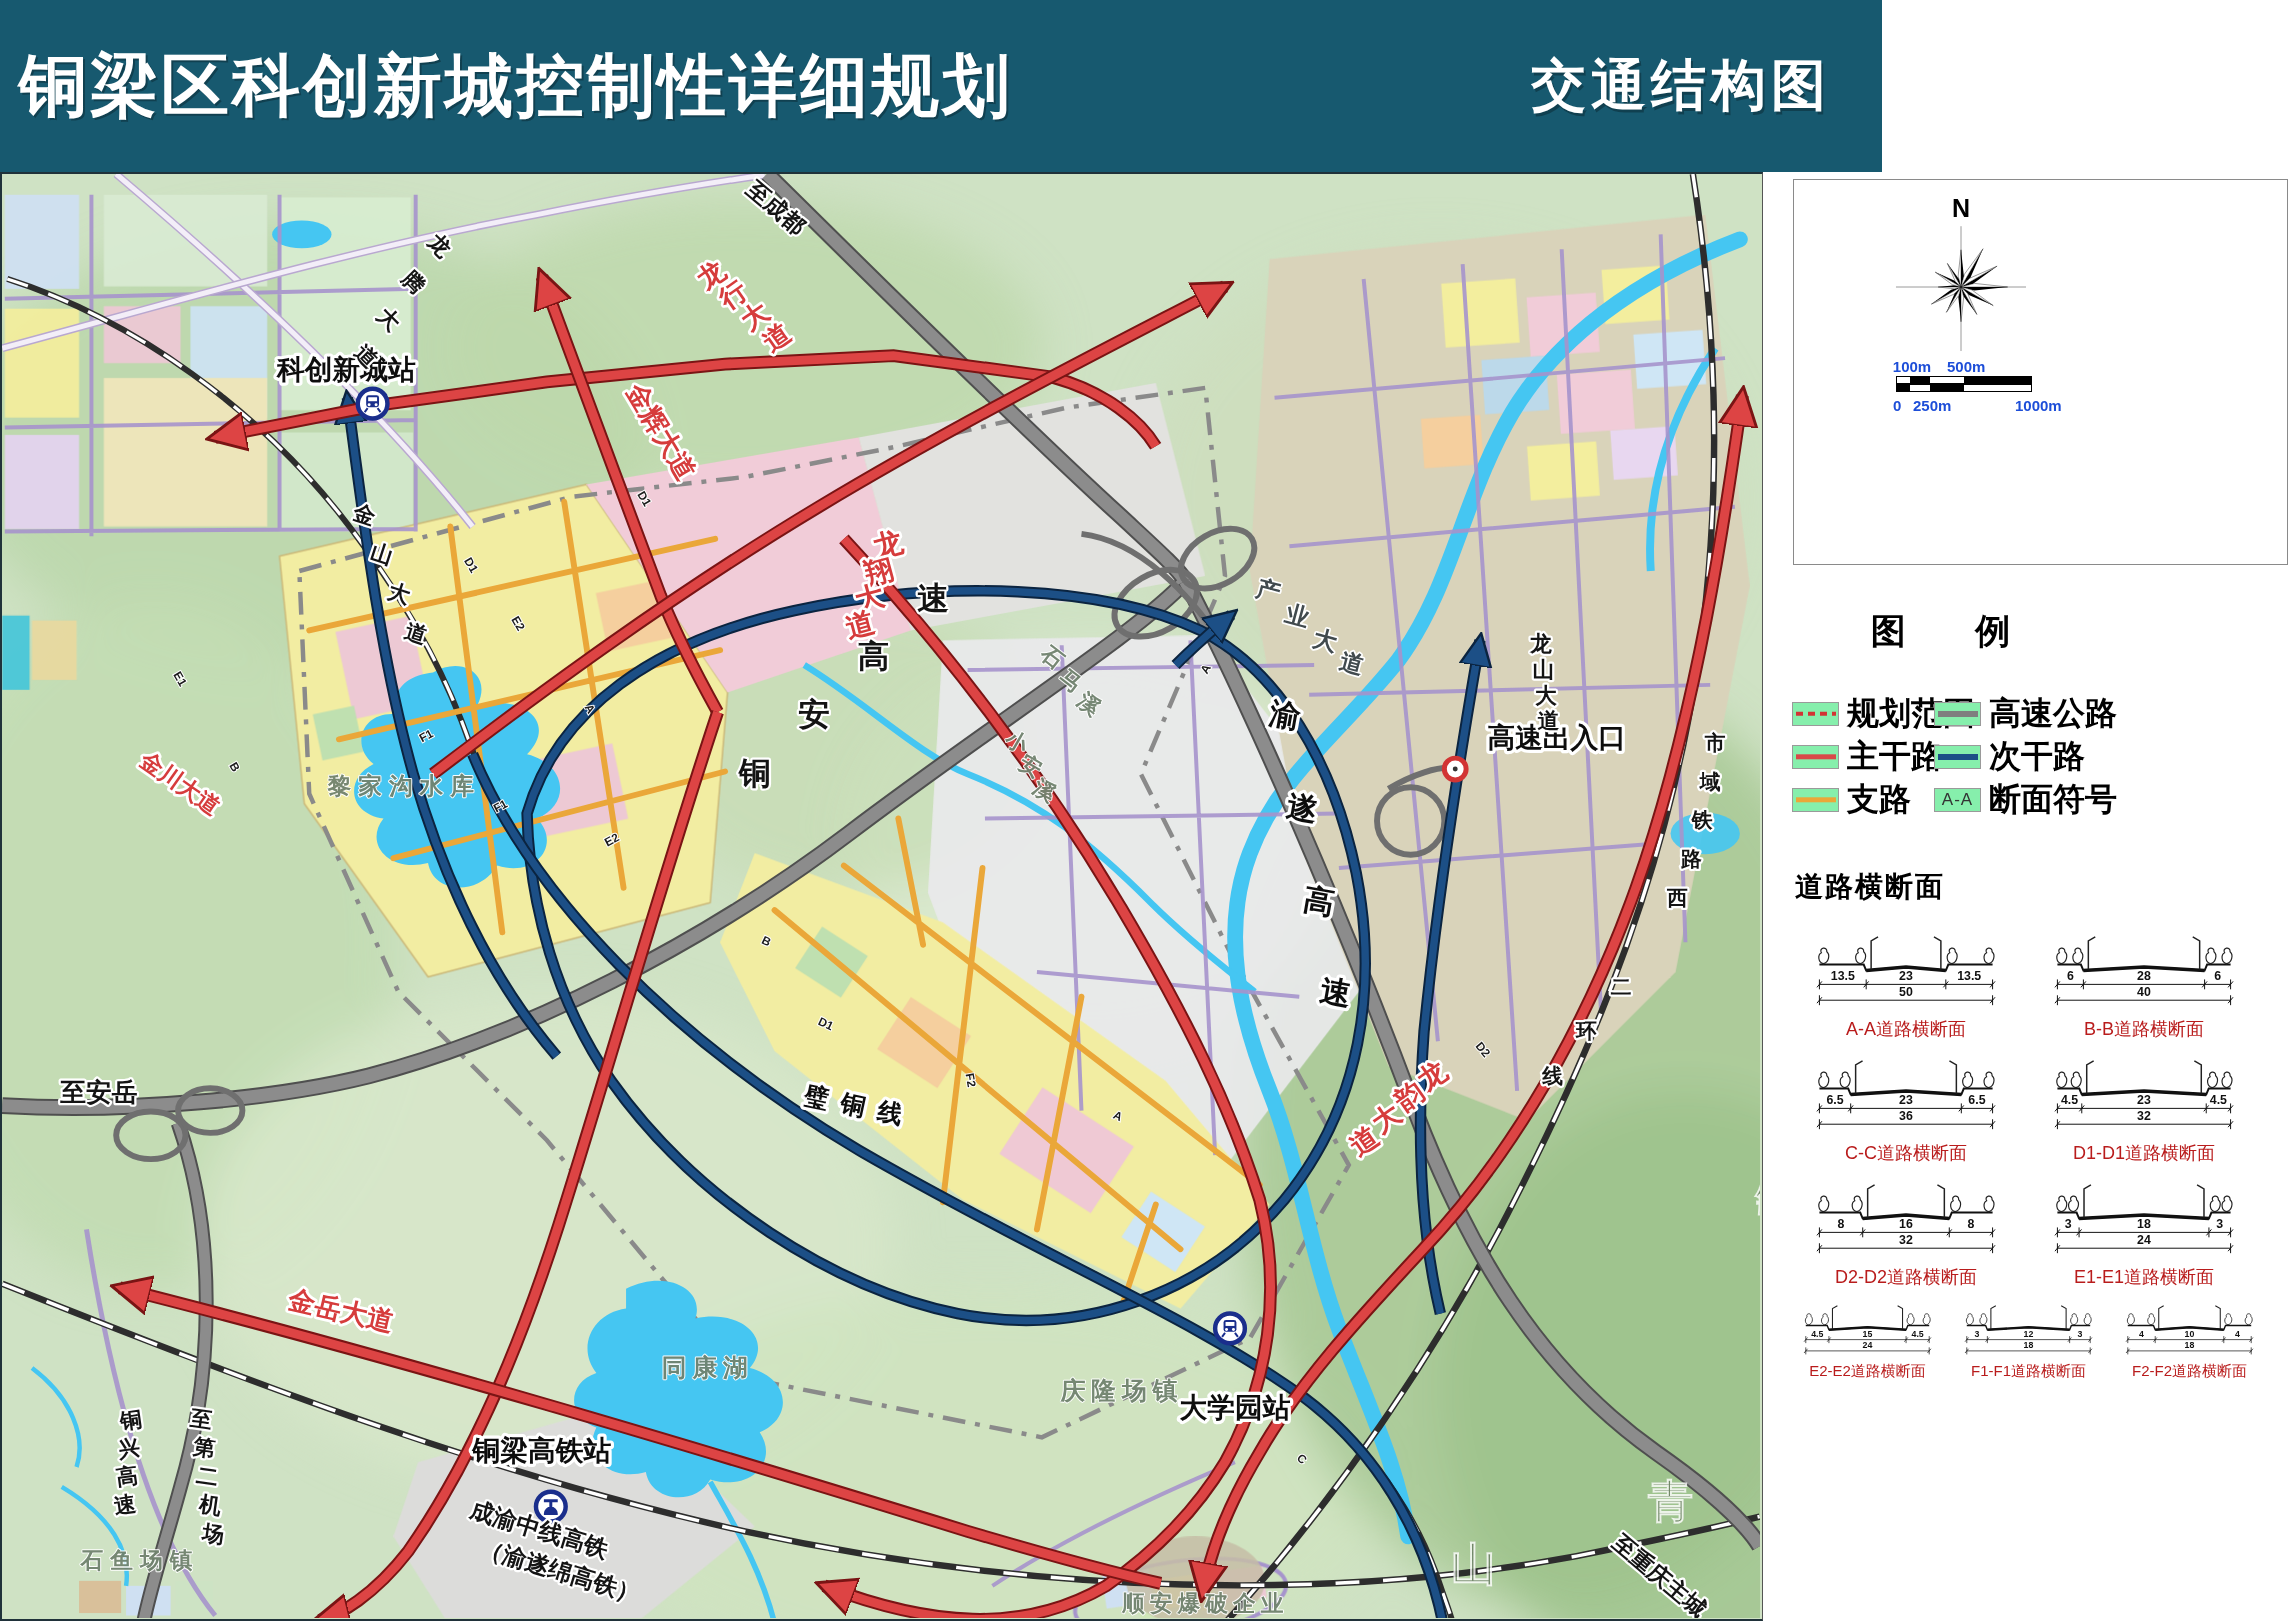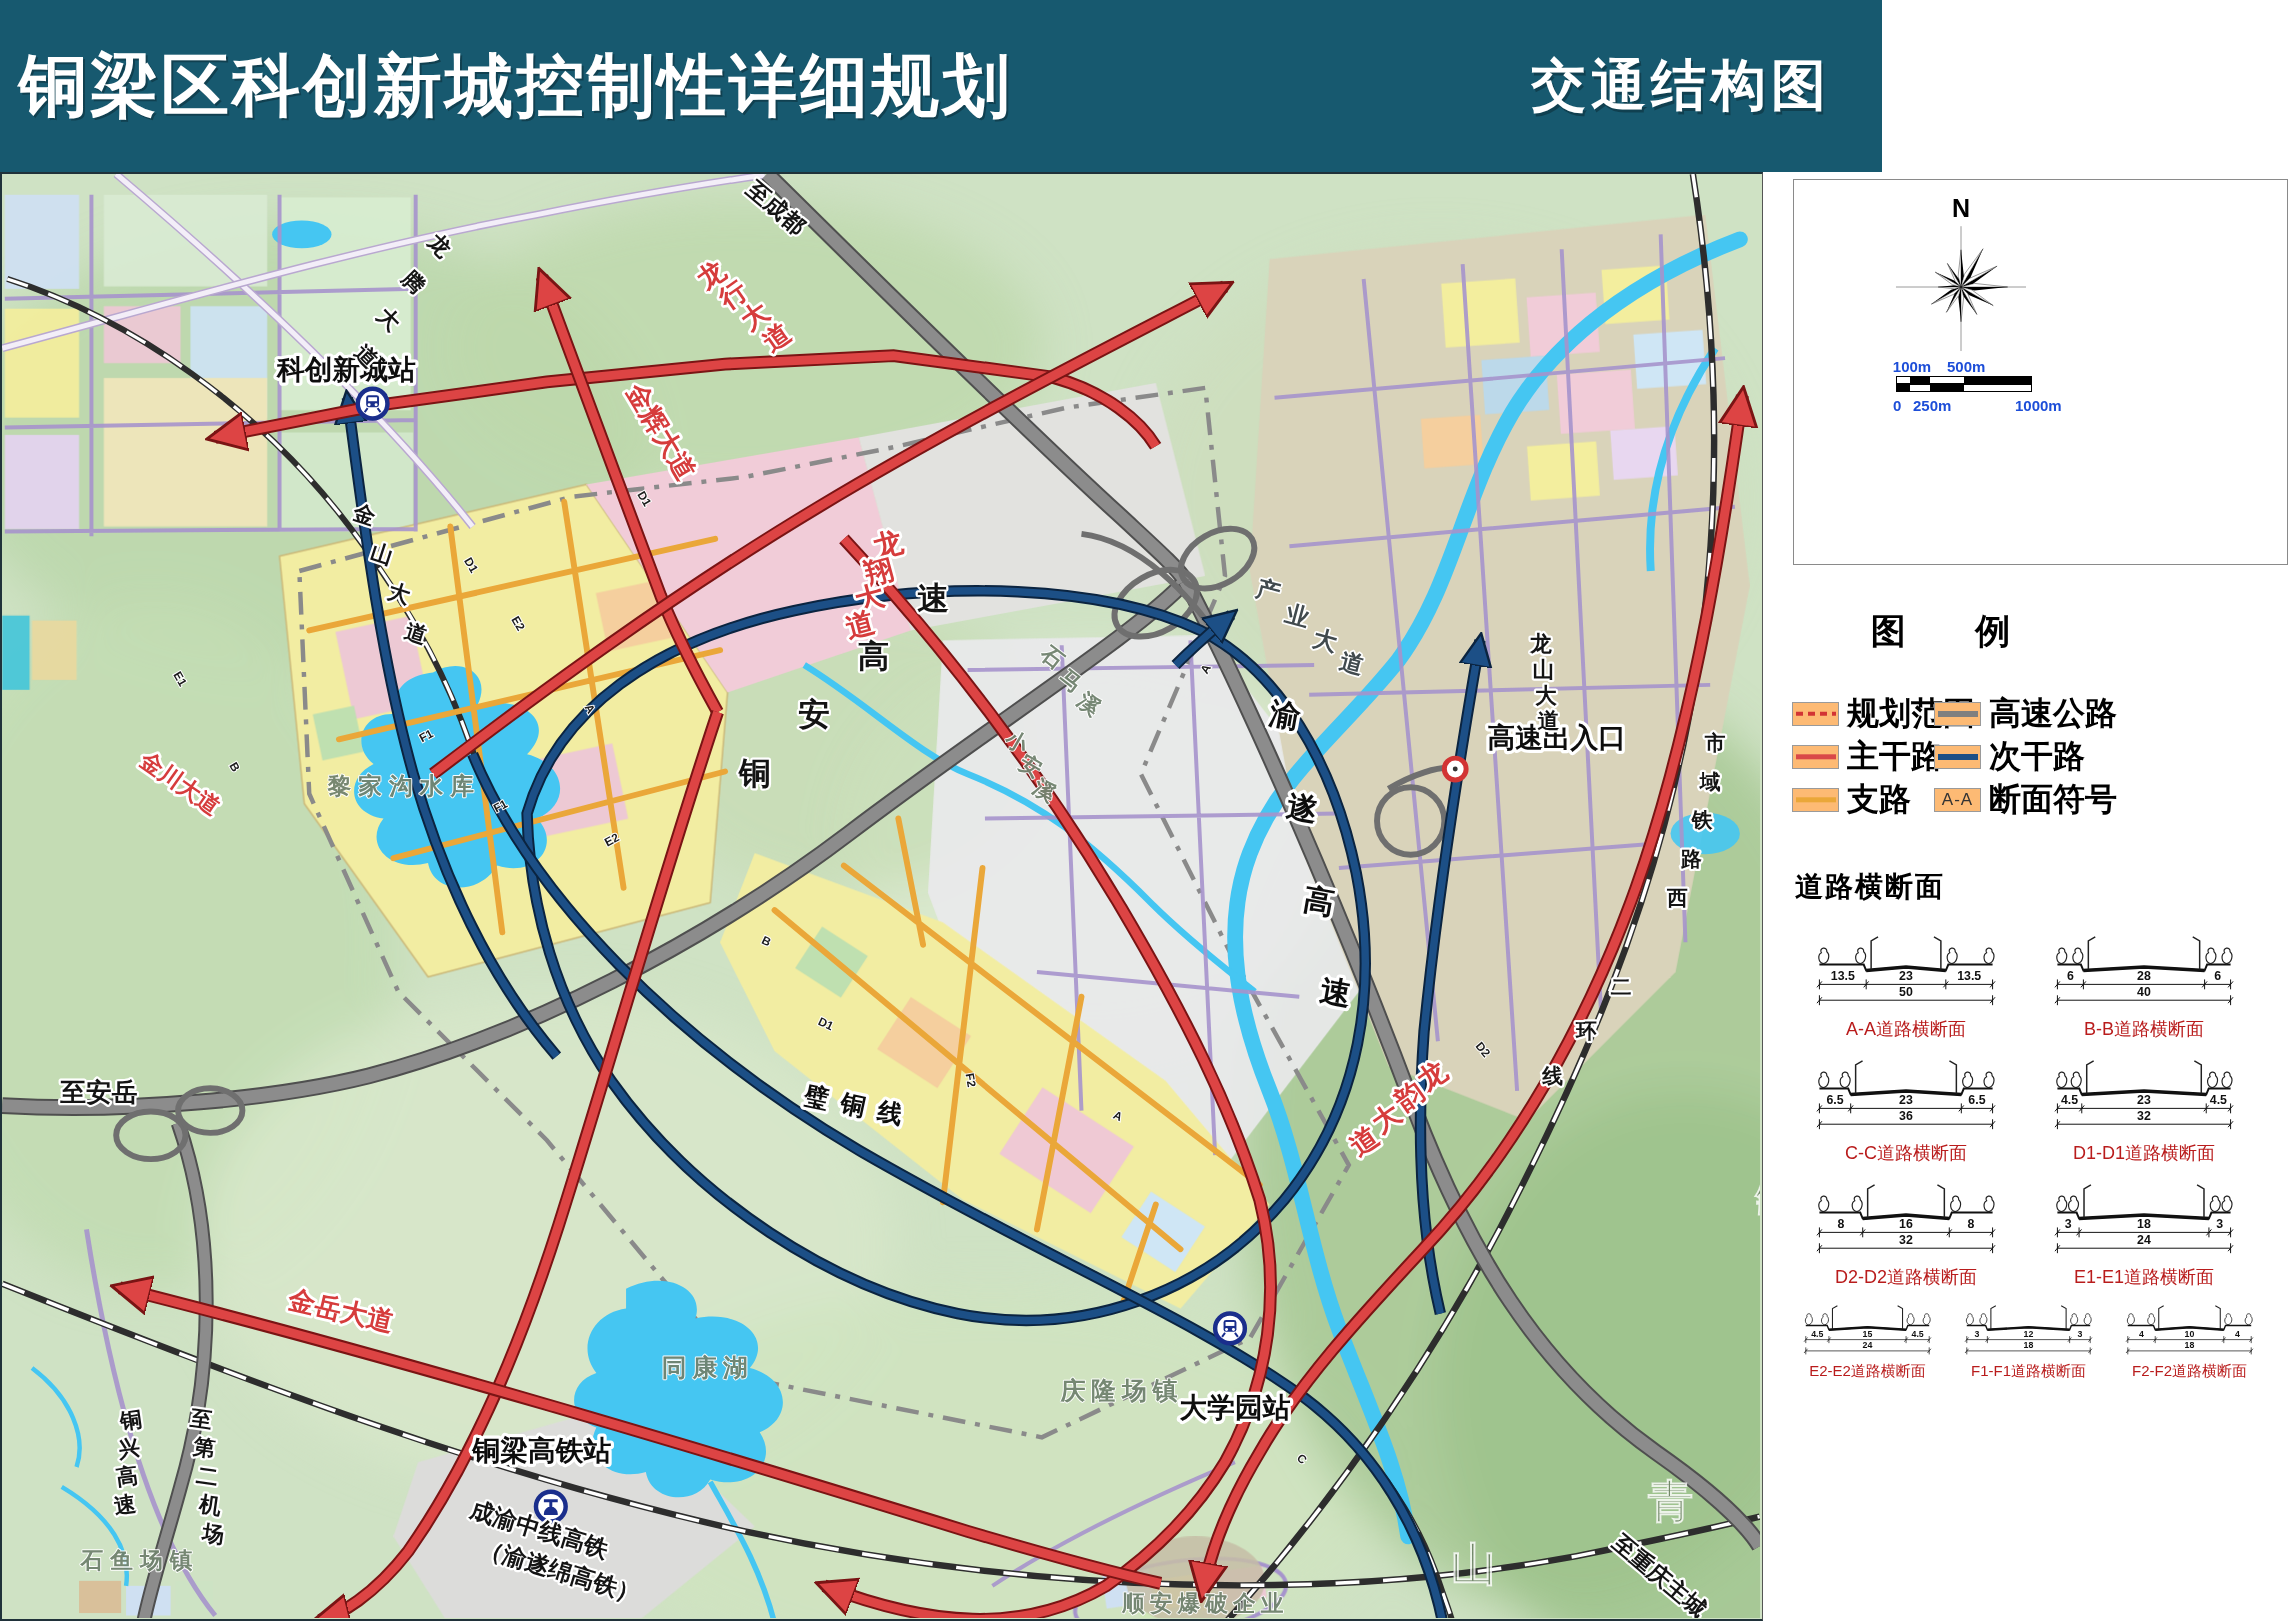--- a/index.html
+++ b/index.html
@@ -36,21 +36,21 @@
   .sb-row{position:absolute;left:0;width:136px;height:8.4px;border:1px solid #000;display:flex;}
   .sb-seg{height:100%;}
   .sb-lab{position:absolute;white-space:nowrap;}
   
   .legend{position:absolute;left:25px;top:436px;width:297px;}
   .legend h3{margin:0;text-align:center;font-size:35px;font-weight:900;letter-spacing:30px;color:#000;
              padding-left:30px;}
   .lg-grid{margin-top:37px;display:grid;grid-template-columns:142px 142px;grid-template-rows:repeat(3,43px);
            grid-auto-flow:column;align-items:center;}
   .lg-item{display:flex;align-items:center;gap:8px;}
-  .sw{width:47px;height:24px;border:1px solid #9a9a9a;background:#fdba74;position:relative;flex:none;}
+  .sw{width:47px;height:24px;border:1px solid #9a9a9a;background:#86efac;position:relative;flex:none;}
   .sw i{position:absolute;left:2.5px;right:2.5px;top:50%;transform:translateY(-50%);display:block;}
   .sw .ln-red{height:5.4px;background:#d94848;}
   .sw .ln-orange{height:5.4px;background:#eaa739;}
   .sw .ln-gray{height:6px;background:#7f7f7f;}
   .sw .ln-blue{height:6px;background:#1c4f86;}
   .sw .ln-dash{height:4.5px;background:repeating-linear-gradient(90deg,#d23434 0 7.4px,transparent 7.4px 12px);}
   .sw-box{display:flex;align-items:center;justify-content:center;font-size:17px;color:#333;letter-spacing:1px;}
   .lg-item span{font-size:32px;font-weight:bold;color:#000;white-space:nowrap;}
   
   .xsecs{position:absolute;left:20px;top:688px;width:500px;}

